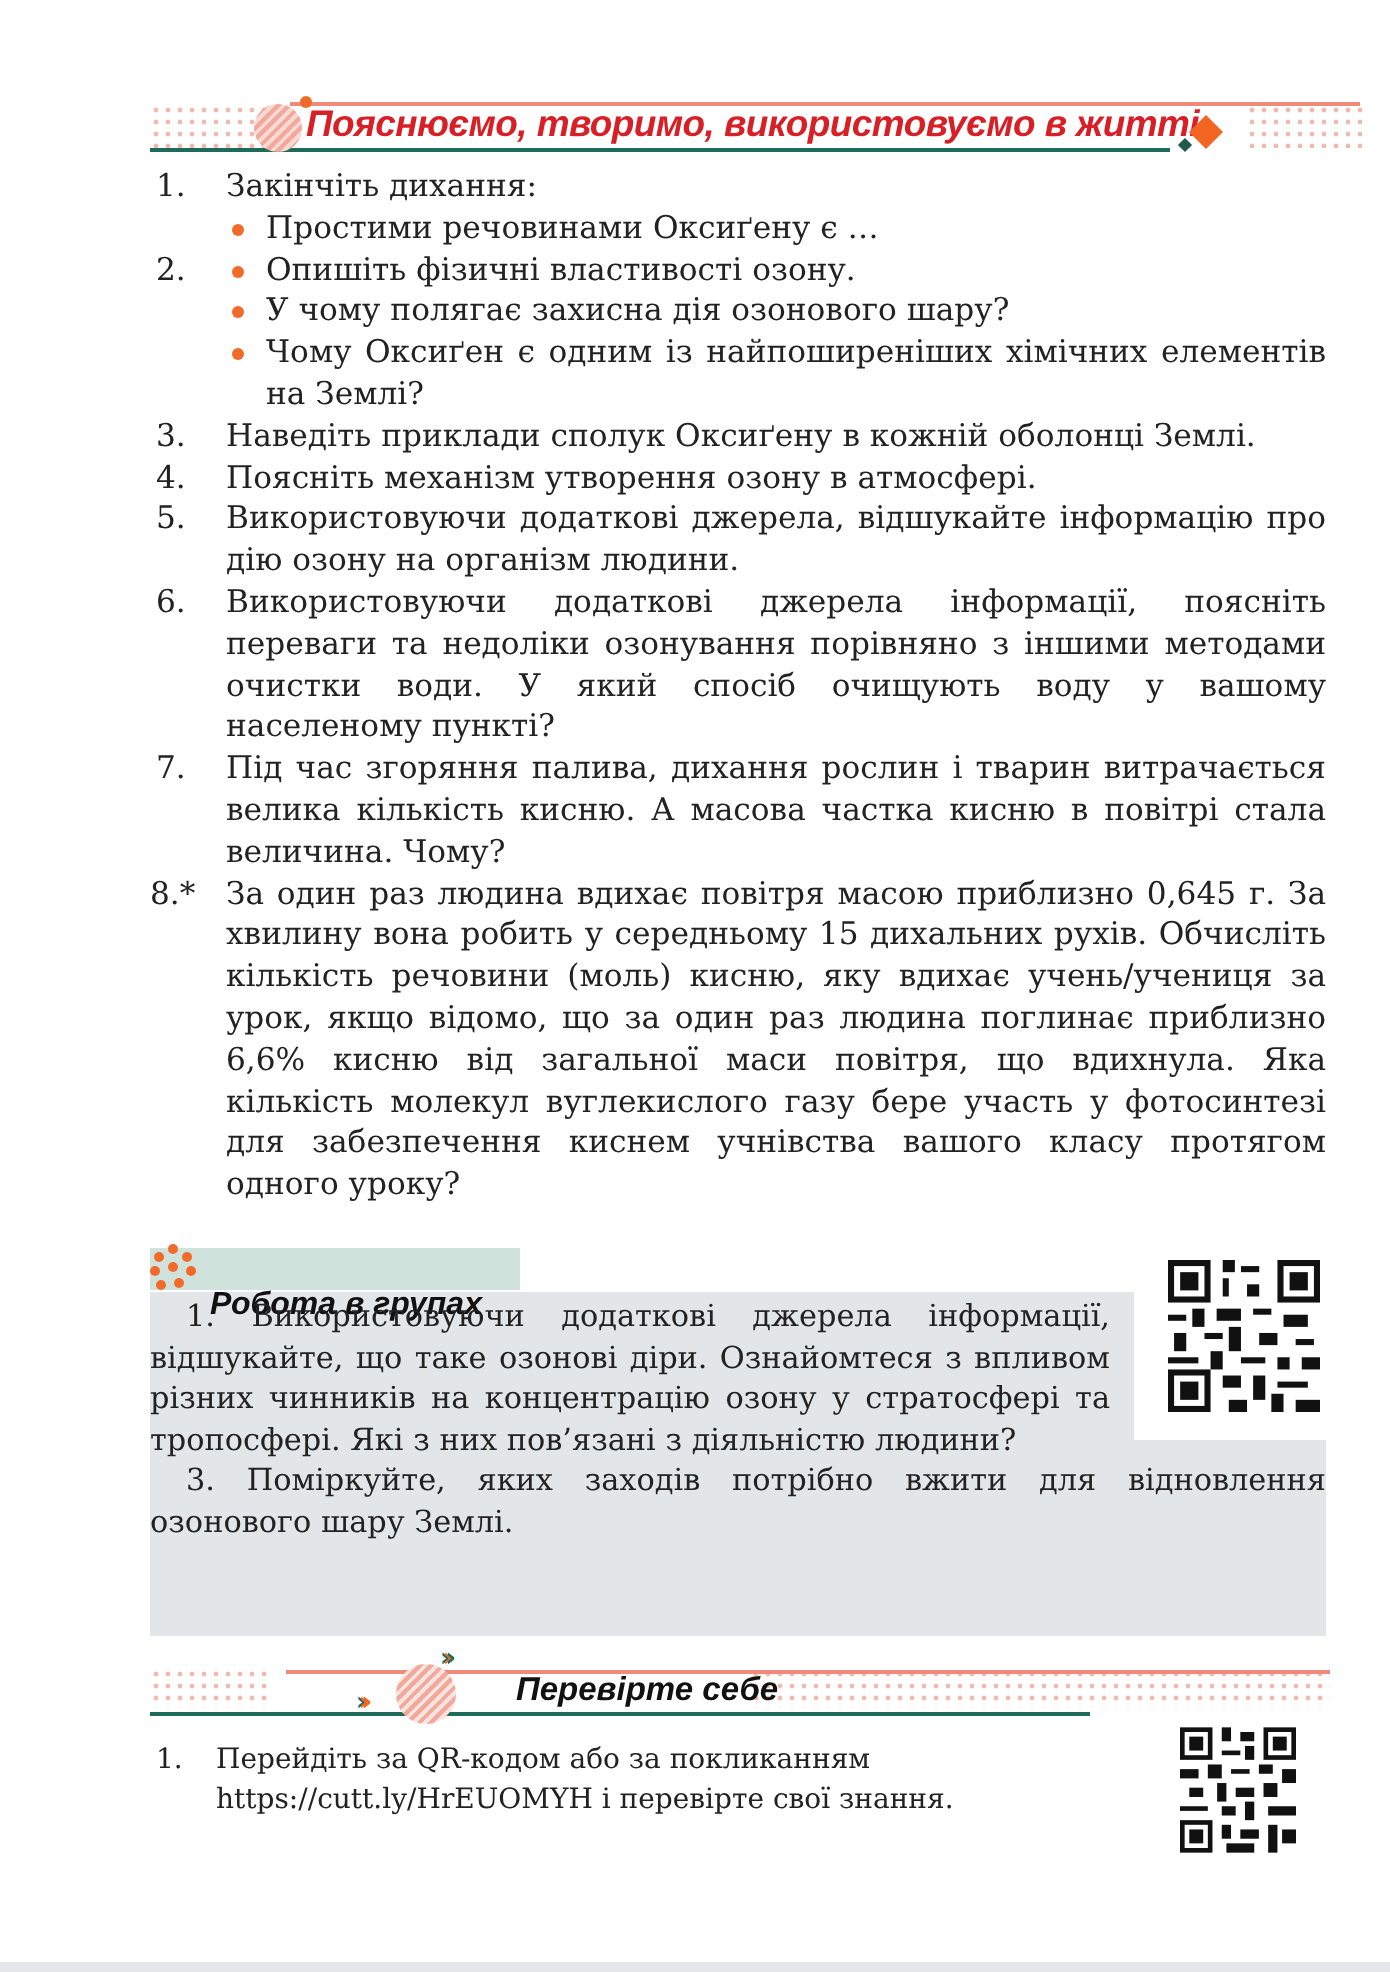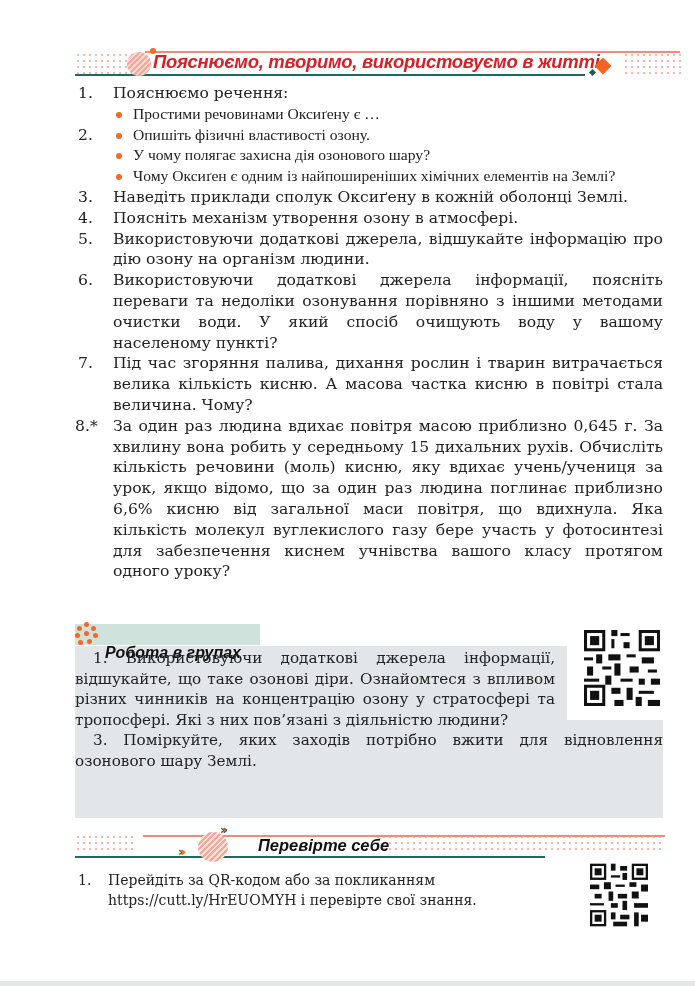--- a/index.html
+++ b/index.html
@@ -21,21 +21,21 @@
   .hdr1 .title { position:absolute; left:78px; top:3px; font-family:"Liberation Sans","DejaVu Sans",sans-serif;
       font-weight:bold; font-style:italic; font-size:18.5px; color:#d81f26; letter-spacing:-0.3px; white-space:nowrap; }
   .hdr1 .diamond { position:absolute; left:522px; top:12px; width:12px; height:12px; background:#f26522; transform:rotate(45deg); }
   .hdr1 .dmini { position:absolute; left:515px; top:22px; width:5px; height:5px; background:#1f5a4a; transform:rotate(45deg); }
 
   
   .qlist { position:absolute; left:78px; top:83px; width:585px; font-size:15.6px; line-height:20.8px; }
   .q { position:relative; padding-left:35px; text-align:justify; }
   .q .num { position:absolute; left:0; top:0; }
   .q .num.star { left:-3px; }
-  .sub { position:relative; padding-left:20px; margin-left:0;font-family:Liberation Serif, serif; }
+  .sub { position:relative; padding-left:20px; margin-left:0; }
   .sub .bullet { position:absolute; left:3px; top:8px; width:6px; height:6px; border-radius:50%; background:#f26a2a; }
 
   
   .grp-hdr { position:absolute; left:75px; top:624px; width:185px; height:21px; background:#cfe2dc; }
   .grp-icon { position:absolute; left:75px; top:622px; width:24px; height:24px; }
   .grp-icon span { position:absolute; width:5px; height:5px; border-radius:50%; background:#f26a2a; }
   .grp-title { position:absolute; left:105px; top:644px; font-family:"Liberation Sans","DejaVu Sans",sans-serif;
       font-weight:bold; font-style:italic; font-size:16px; color:#111; }
   .grp-box { position:absolute; left:75px; top:646px; width:588px; height:172px; background:#e3e6e8; }
   .grp-text { position:absolute; left:75px; top:648px; width:588px; font-size:15.2px; line-height:20.6px; text-align:justify; }
@@ -82,21 +82,21 @@
     <div class="ball"></div>
     <div class="spark"></div>
     <div class="title">Пояснюємо, творимо, використовуємо в житті</div>
     <div class="dmini"></div>
     <div class="diamond"></div>
   </div>
 
   <div class="qlist">
     <div class="q">
       <span class="num">1.</span>
-      <div>Пояснюємо речення:</div>
+      <div>Закінчіть дихання:</div>
       <div class="sub"><span class="bullet"></span><span>Простими речовинами Оксиґену є …</span></div>
     </div>
     <div class="q">
       <span class="num">2.</span>
       <div class="sub"><span class="bullet"></span><span>Опишіть фізичні властивості озону.</span></div>
       <div class="sub"><span class="bullet"></span><span>У чому полягає захисна дія озонового шару?</span></div>
       <div class="sub"><span class="bullet"></span><span>Чому Оксиґен є одним із найпоширеніших хімічних елементів на Землі?</span></div>
     </div>
     <div class="q">
       <span class="num">3.</span>

